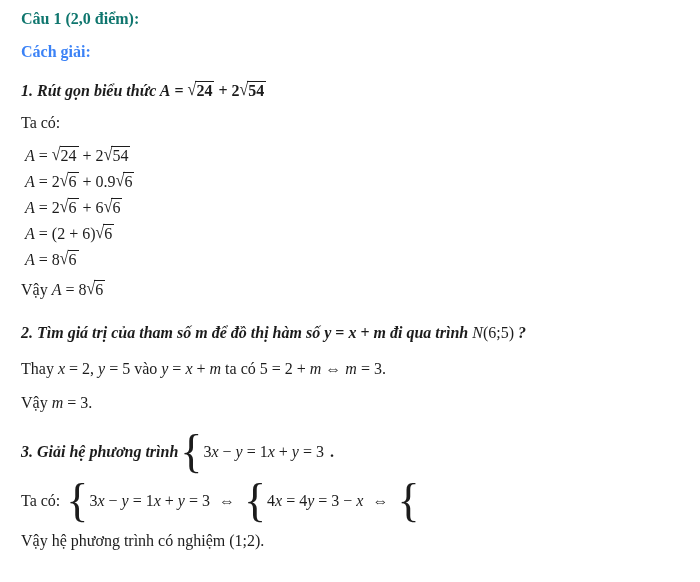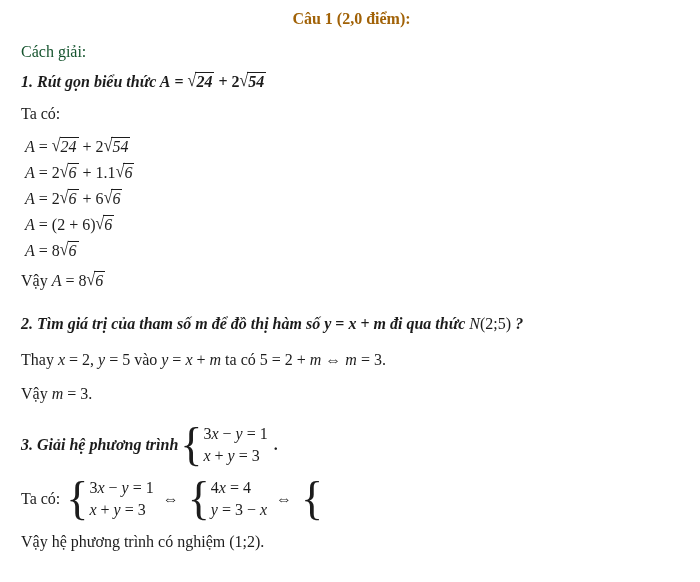--- a/index.html
+++ b/index.html
@@ -10,22 +10,22 @@
     background: #ffffff;
     overflow: hidden;
   }
   body {
     font-family: "Liberation Serif", serif;
     font-size: 16px;
     color: #1c1c1c;
   }
   .doc { padding: 9px 18px 0 21px; }
 
-  .h-red  { color: #a16207; font-weight: bold; line-height: 20px; margin: 0 0 13px 0; text-align: center; }
-  .h-blue { color: #14532d; font-weight: normal; line-height: 20px; margin: 0 0 7px 0; }
+  .h-red  { color: #0f766e; font-weight: bold; line-height: 20px; margin: 0 0 13px 0; }
+  .h-blue { color: #3b82f6; font-weight: bold; line-height: 20px; margin: 0 0 16px 0; }
 
   .sec-title {
     font-weight: bold;
     font-style: italic;
     line-height: 26px;
     margin: 0 0 10px 0;
     white-space: nowrap;
   }
   .plain { line-height: 18px; margin: 0 0 12px 0; }
 
@@ -34,41 +34,40 @@
   .mn { font-style: normal; }
 
   .sqrt { white-space: nowrap; }
   .rad-sym { display: inline-block; transform: scaleY(1.12); transform-origin: bottom; }
   .radicand {
     display: inline-block;
     border-top: 1.5px solid #1c1c1c;
     padding: 0 2px 0 1px;
     margin-left: -1px;
     line-height: 1.15;
-    font-style: italic;
   }
 
   .eq { line-height: 24px; margin: 0 0 2px 4px; }
   .eq-first { margin-top: 12px; }
   .conclusion1 { line-height: 24px; margin: 6px 0 18px 0; }
 
   .sec2-title { margin-bottom: 12px; }
   .work-line { line-height: 22px; margin: 0 0 12px 0; }
   .concl2 { margin-bottom: 18px; }
 
   .flex-line { display: flex; align-items: center; margin: 0 0 10px 0; }
   .system { display: inline-flex; align-items: center; margin: 0 2px; }
   .brace {
     font-size: 46px;
     line-height: 0.85;
     font-weight: 400;
     margin-right: 1px;
     font-style: normal;
   }
-  .sys-lines { display: inline-flex; flex-direction: column; }
+  .sys-lines { display: inline-flex; flex-direction: row; }
   .sys-line { line-height: 22px; white-space: nowrap; }
   .dbl-arrow { margin: 0 7px; font-style: normal; }
   .title-dot { font-weight: bold; margin-left: 4px; }
   .taco3 { margin-right: 4px; }
   .work3 { margin-bottom: 12px; }
   .final { line-height: 18px; margin: 2px 0 0 0; }
 </style>
 </head>
 <body>
 
@@ -79,32 +78,32 @@
   <div class="h-blue">Cách giải:</div>
 
   <div class="sec-title">
     <span>1. Rút gọn biểu thức </span>
     <span class="math"><span class="mi">A</span><span class="mn"> = </span><span class="sqrt"><span class="rad-sym">√</span><span class="radicand">24</span></span><span class="mn"> + 2</span><span class="sqrt"><span class="rad-sym">√</span><span class="radicand">54</span></span></span>
   </div>
 
   <div class="plain">Ta có:</div>
 
   <div class="eq eq-first math"><span class="mi">A</span><span class="mn"> = </span><span class="sqrt"><span class="rad-sym">√</span><span class="radicand">24</span></span><span class="mn"> + 2</span><span class="sqrt"><span class="rad-sym">√</span><span class="radicand">54</span></span></div>
-  <div class="eq math"><span class="mi">A</span><span class="mn"> = 2</span><span class="sqrt"><span class="rad-sym">√</span><span class="radicand">6</span></span><span class="mn"> + 1.1</span><span class="sqrt"><span class="rad-sym">√</span><span class="radicand">6</span></span></div>
+  <div class="eq math"><span class="mi">A</span><span class="mn"> = 2</span><span class="sqrt"><span class="rad-sym">√</span><span class="radicand">6</span></span><span class="mn"> + 0.9</span><span class="sqrt"><span class="rad-sym">√</span><span class="radicand">6</span></span></div>
   <div class="eq math"><span class="mi">A</span><span class="mn"> = 2</span><span class="sqrt"><span class="rad-sym">√</span><span class="radicand">6</span></span><span class="mn"> + 6</span><span class="sqrt"><span class="rad-sym">√</span><span class="radicand">6</span></span></div>
   <div class="eq math"><span class="mi">A</span><span class="mn"> = (2 + 6)</span><span class="sqrt"><span class="rad-sym">√</span><span class="radicand">6</span></span></div>
   <div class="eq math"><span class="mi">A</span><span class="mn"> = 8</span><span class="sqrt"><span class="rad-sym">√</span><span class="radicand">6</span></span></div>
 
   <div class="conclusion1 math"><span class="mn">Vậy </span><span class="mi">A</span><span class="mn"> = 8</span><span class="sqrt"><span class="rad-sym">√</span><span class="radicand">6</span></span></div>
 
   <div class="sec-title sec2-title">
     <span>2. Tìm giá trị của tham số m để đồ thị hàm số </span>
     <span class="math" style="font-weight:bold"><span class="mi">y</span><span class="mn"> = </span><span class="mi">x</span><span class="mn"> + </span><span class="mi">m</span></span>
-    <span> đi qua thức </span>
-    <span class="math" style="font-weight:normal"><span class="mi">N</span><span class="mn">(2;5)</span></span>
+    <span> đi qua trình </span>
+    <span class="math" style="font-weight:normal"><span class="mi">N</span><span class="mn">(6;5)</span></span>
     <span> ?</span>
   </div>
 
   <div class="work-line math"><span class="mn">Thay </span><span class="mi">x</span><span class="mn"> = 2, </span><span class="mi">y</span><span class="mn"> = 5 vào </span><span class="mi">y</span><span class="mn"> = </span><span class="mi">x</span><span class="mn"> + </span><span class="mi">m</span><span class="mn"> ta có 5 = 2 + </span><span class="mi">m</span><span class="mn"> ⇔ </span><span class="mi">m</span><span class="mn"> = 3.</span></div>
 
   <div class="work-line math concl2"><span class="mn">Vậy </span><span class="mi">m</span><span class="mn"> = 3.</span></div>
 
   <div class="flex-line">
     <span class="sec-title" style="margin:0">3. Giải hệ phương trình</span>
     <span class="system">

